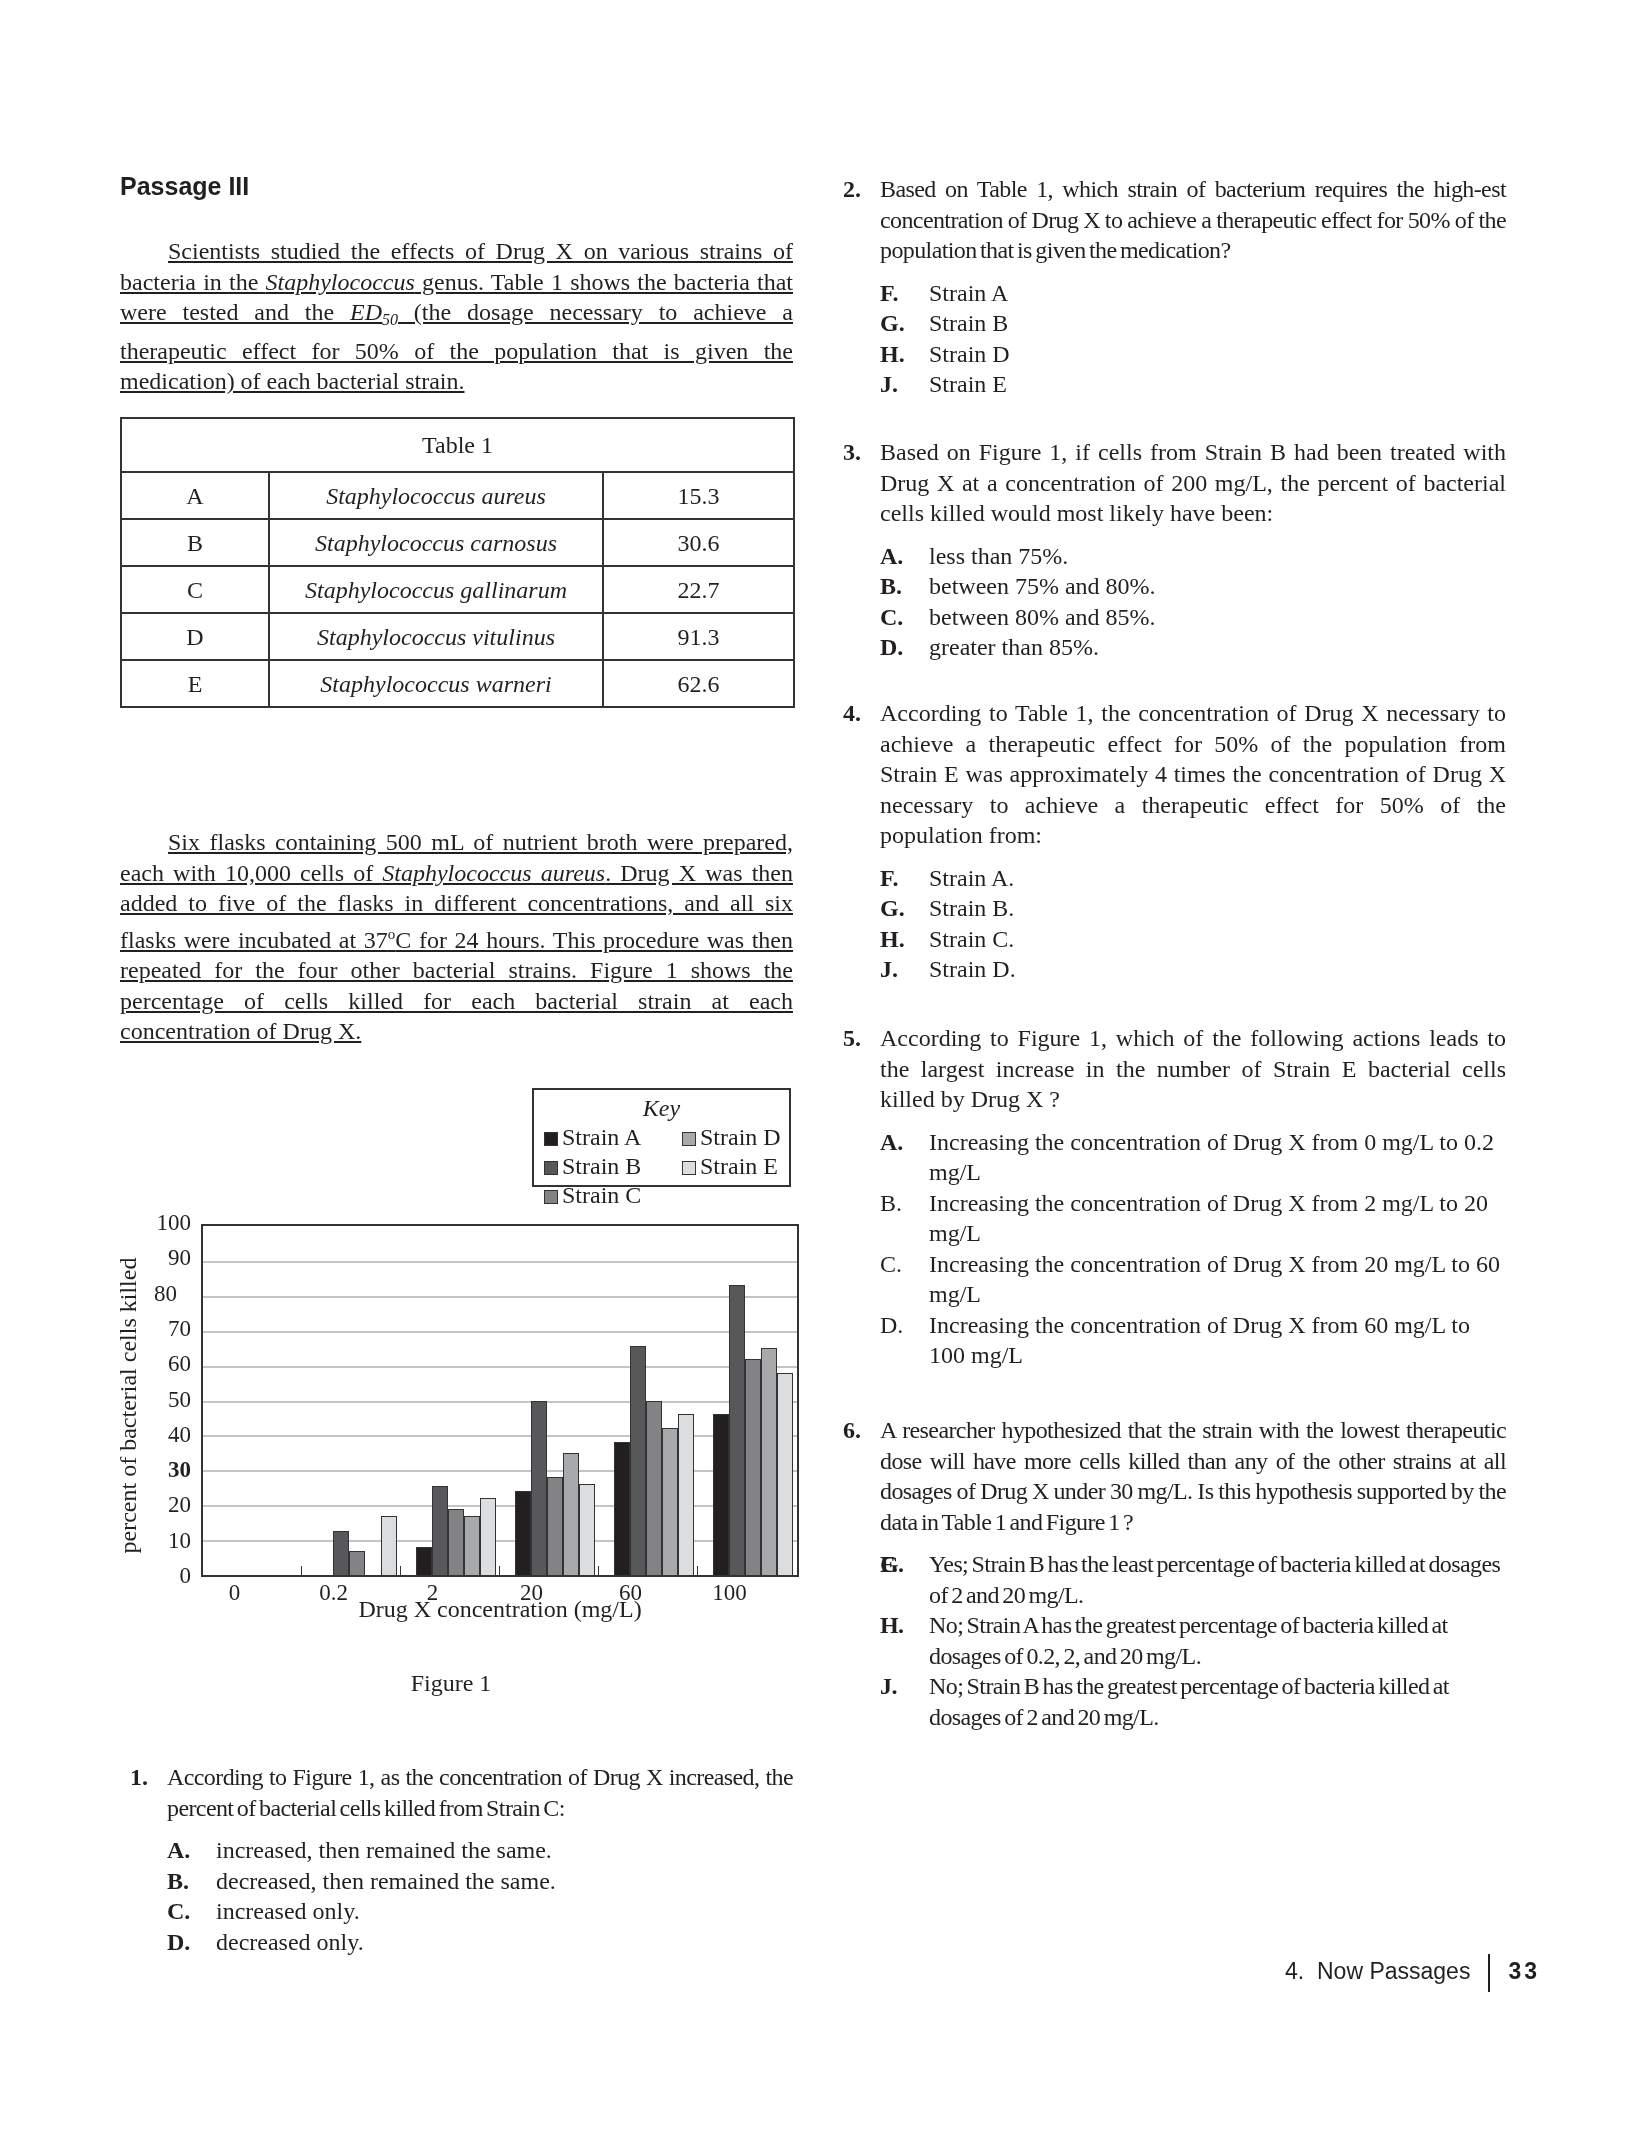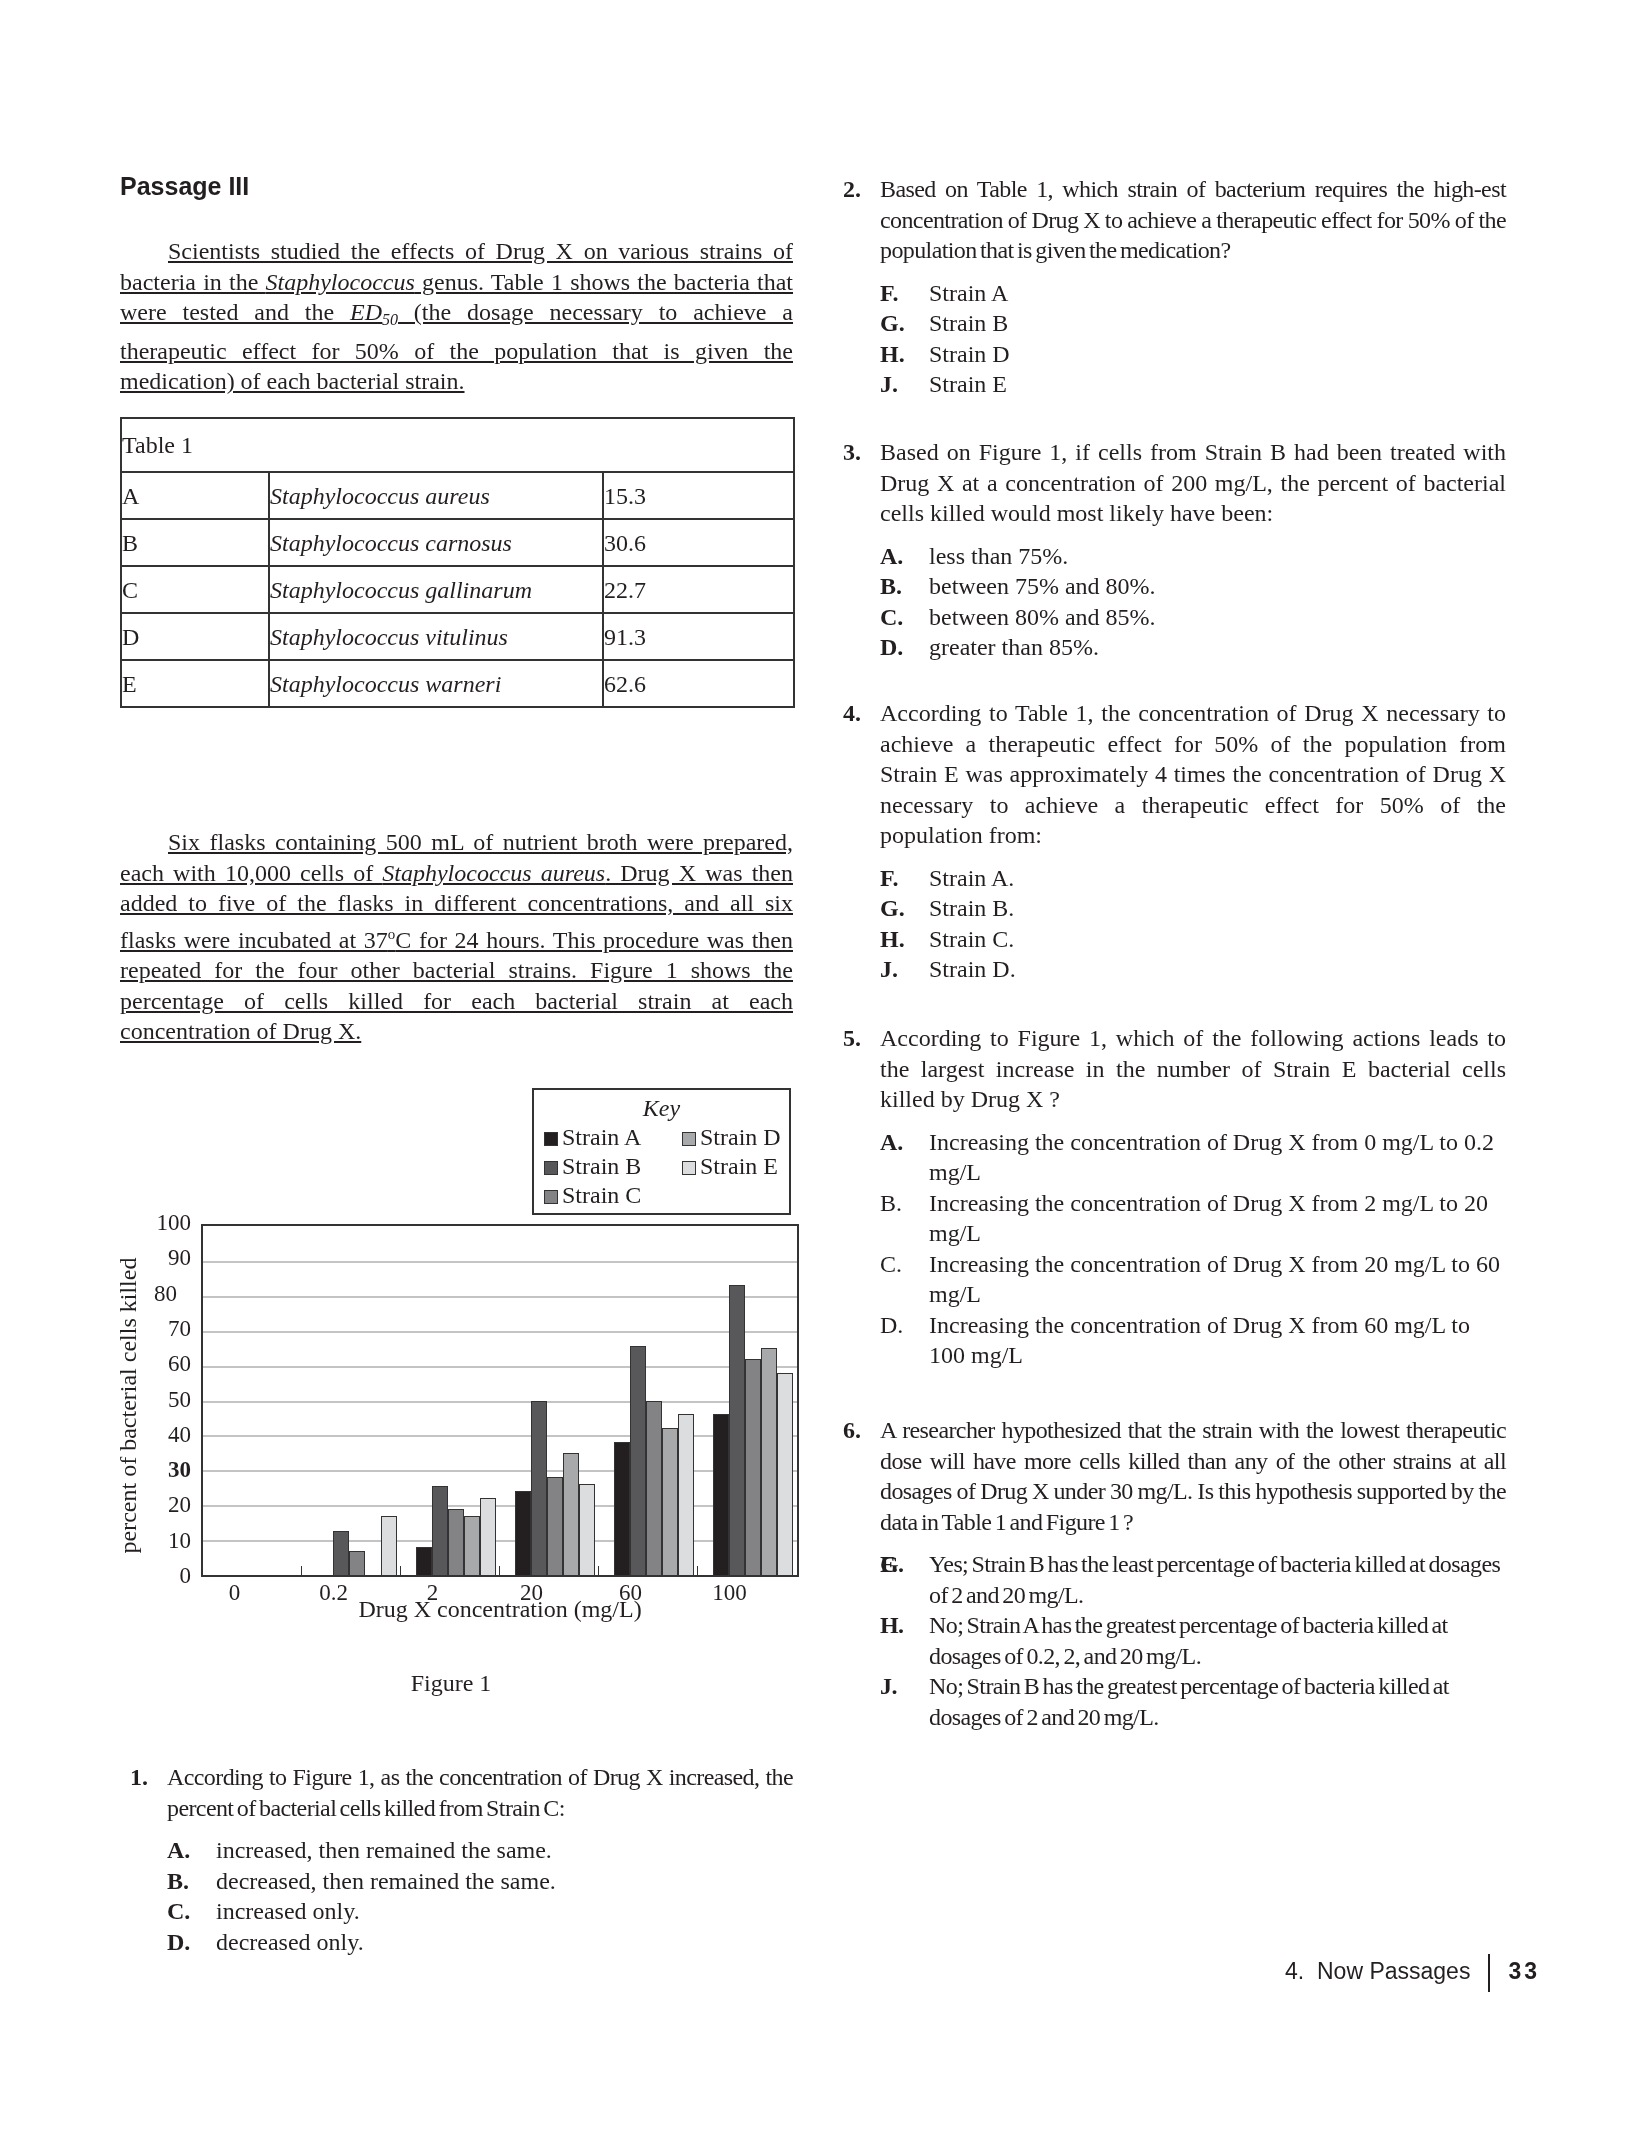--- a/index.html
+++ b/index.html
@@ -6,29 +6,29 @@
   body { width:1640px; height:2130px; position:relative; overflow:hidden;
          font-family:"Liberation Serif", serif; color:#231f20; }
   .abs { position:absolute; }
   .serif { font-family:"Liberation Serif", serif; font-size:24px; line-height:30.5px; }
   .passage-title { left:120px; top:172px; font-family:"Liberation Sans", sans-serif; font-weight:bold; font-size:25px; color:#231f20; }
   .para { width:673px; text-align:justify; text-indent:48px;text-decoration:underline; }
   .para i { font-style:italic; }
 
   
   .tbl { left:120px; top:417px; width:673px; border-collapse:collapse; table-layout:fixed; }
-  .tbl td { border:2px solid #333; text-align:left; font-size:24px; line-height:28px; padding:0; vertical-align:middle;margin-left:29px; }
+  .tbl td { border:2px solid #333; text-align:center; font-size:24px; line-height:28px; padding:0; vertical-align:middle;margin-left:29px; }
   .tbl .cap td { height:52px; }
   .tbl .hdr td { height:80px; vertical-align:top; padding-top:8px; }
   .tbl .row td { height:45px; }
   .tbl .sp { font-style:italic; }
   sub.s { font-size:16px; vertical-align:-5px; }
 
   
-  .legend { left:532px; top:1088px; width:259px; height:127px; border:2px solid #333; box-sizing:border-box; font-size:24px; line-height:29px; }
+  .legend { left:532px; top:1088px; width:259px; height:99px; border:2px solid #333; box-sizing:border-box; font-size:24px; line-height:29px; }
   .legend .key { position:absolute; left:0; right:0; top:4px; text-align:center; font-style:italic; }
   .legend .li { position:absolute; white-space:nowrap; }
   .sw { display:inline-block; width:14px; height:14px; border:1.5px solid #333; margin-right:4px; vertical-align:-1px; box-sizing:border-box; }
   .plot { left:201px; top:1224px; width:598px; height:353px; border:2px solid #333; box-sizing:border-box; }
   .grid { position:absolute; left:0; right:0; height:0; border-top:2px solid #c4c4c4; }
   .bar { position:absolute; bottom:0; border:1.5px solid #333; box-sizing:border-box; border-bottom:none; }
   .tick { position:absolute; bottom:0; width:0; height:9px; border-left:1.5px solid #333; }
   .ylab { position:absolute; width:40px; text-align:right; font-size:23px; line-height:24px; }
   .xlab { position:absolute; width:80px; text-align:center; font-size:23px; line-height:24px; }
   .yaxis-title { left:-62px; top:1392px; width:380px; transform:rotate(-90deg); transform-origin:center; text-align:center; font-size:24px; white-space:nowrap; }

